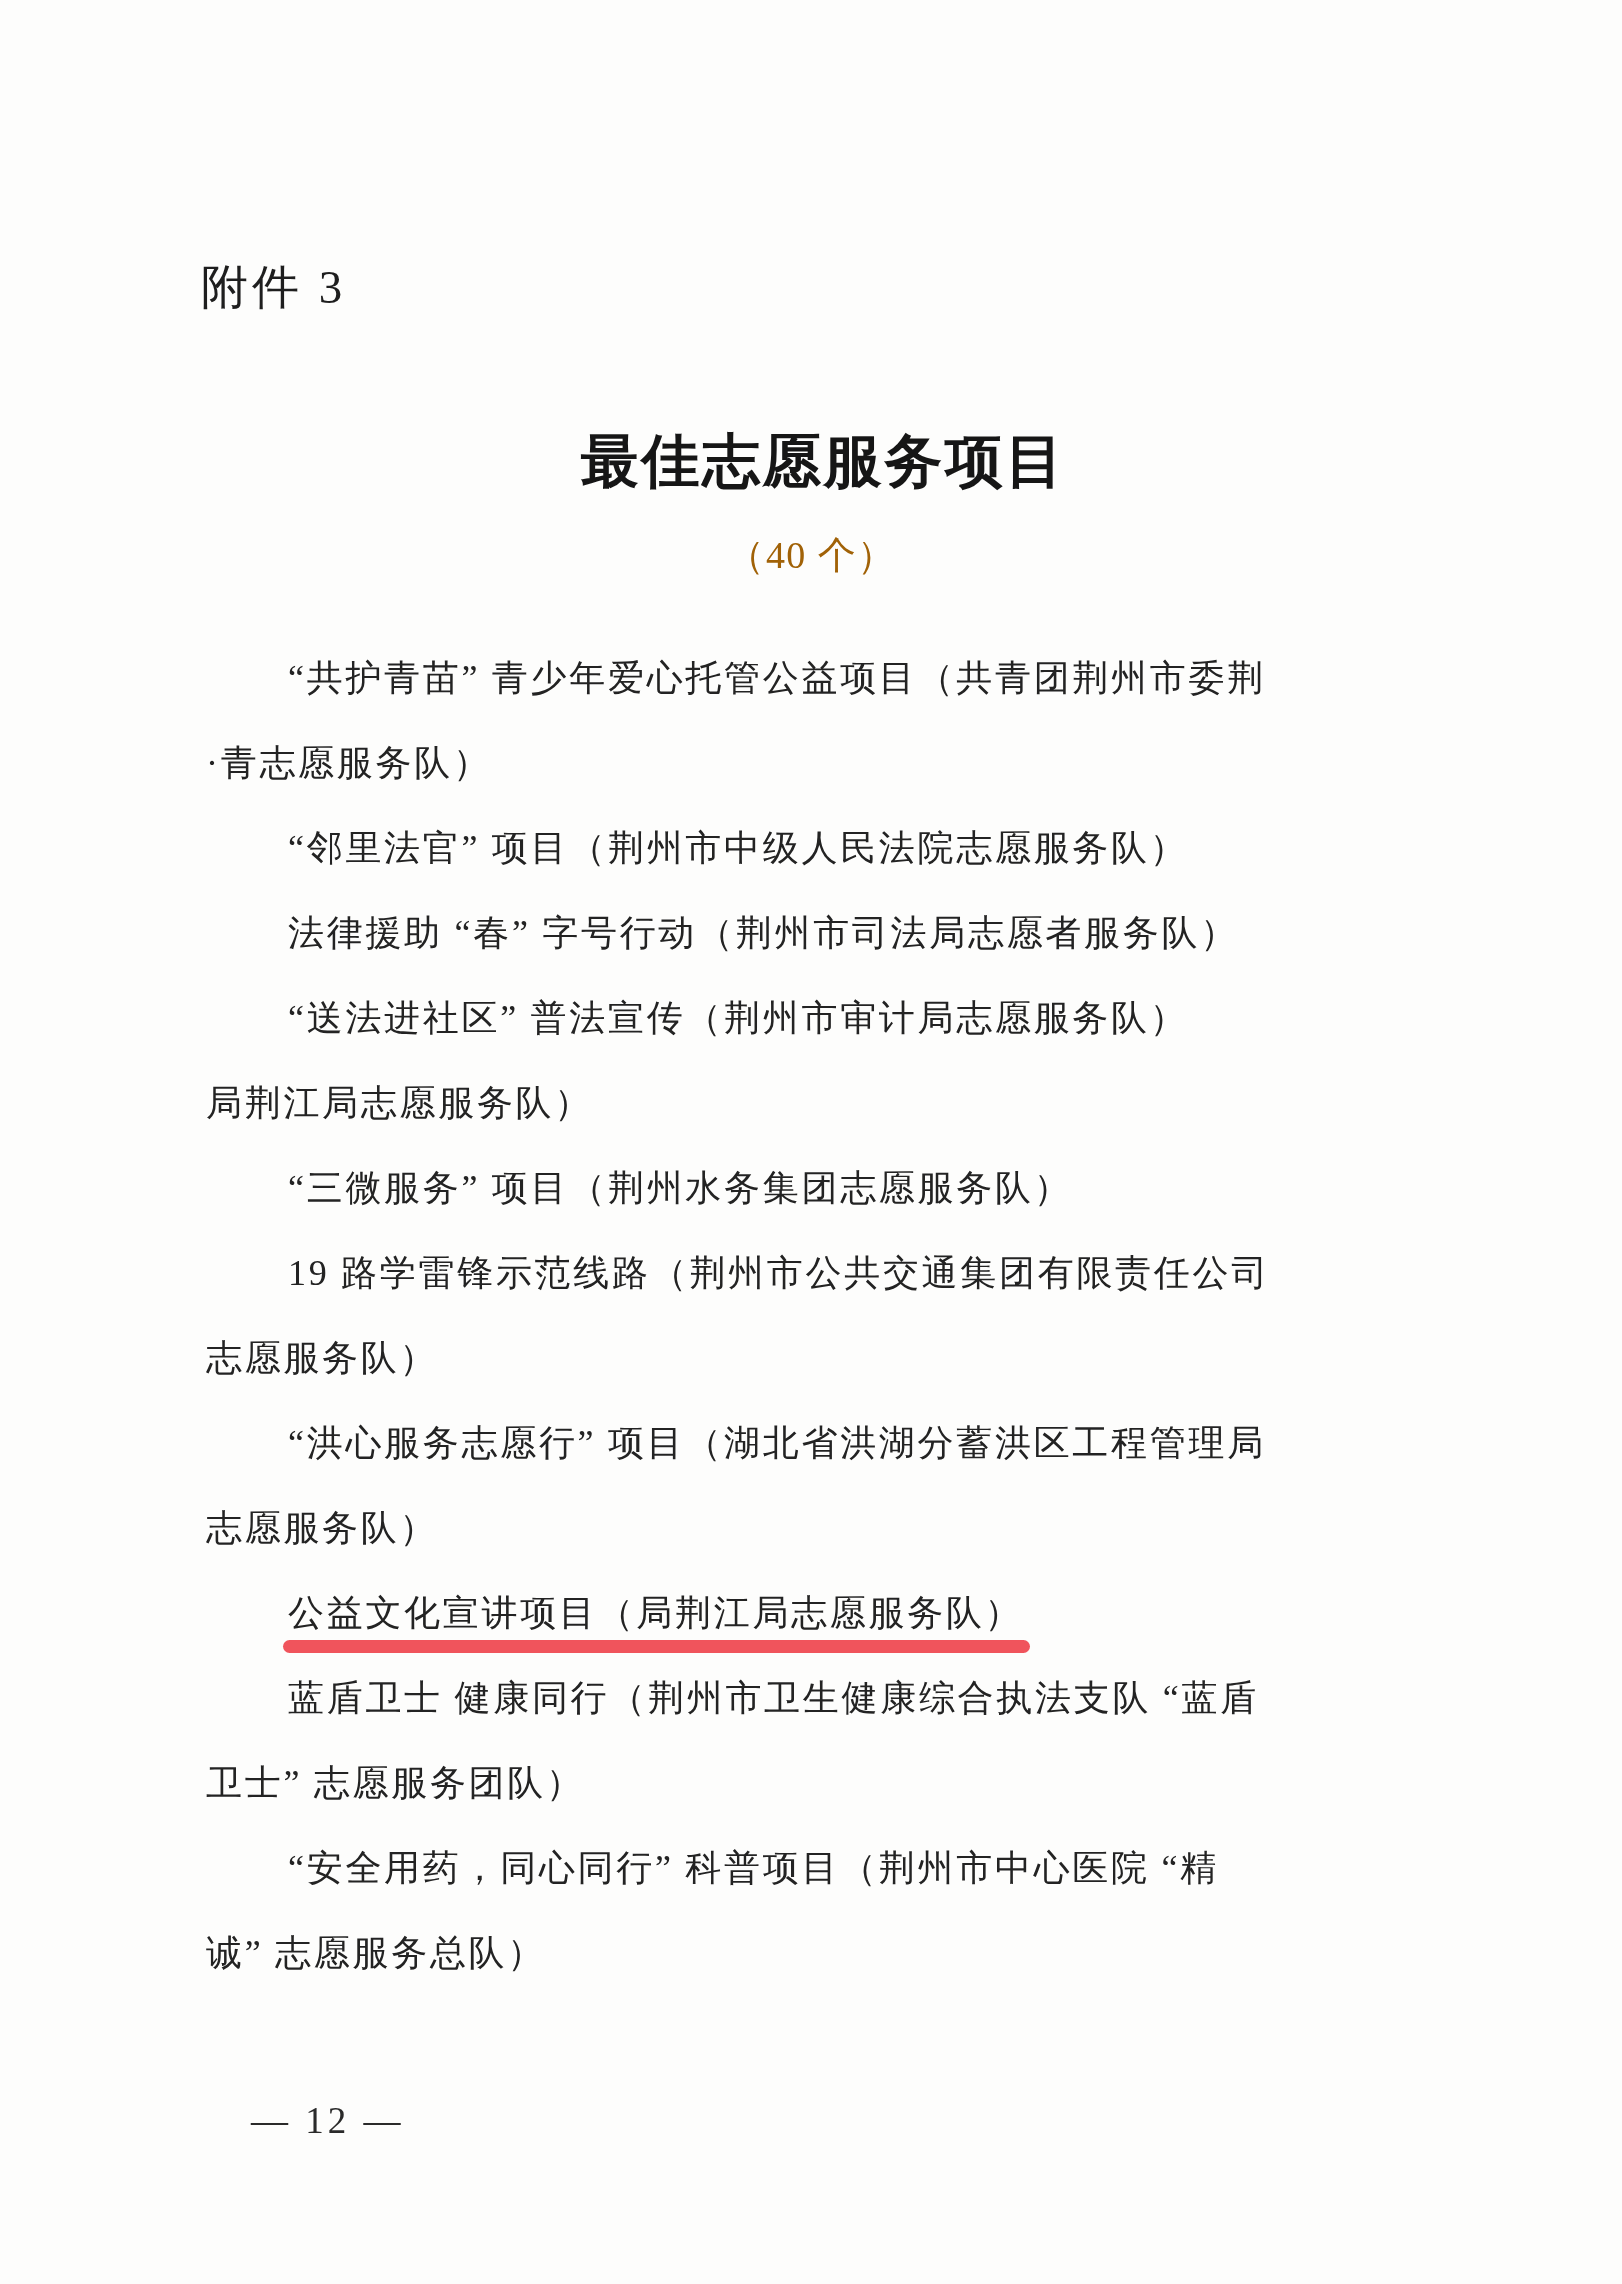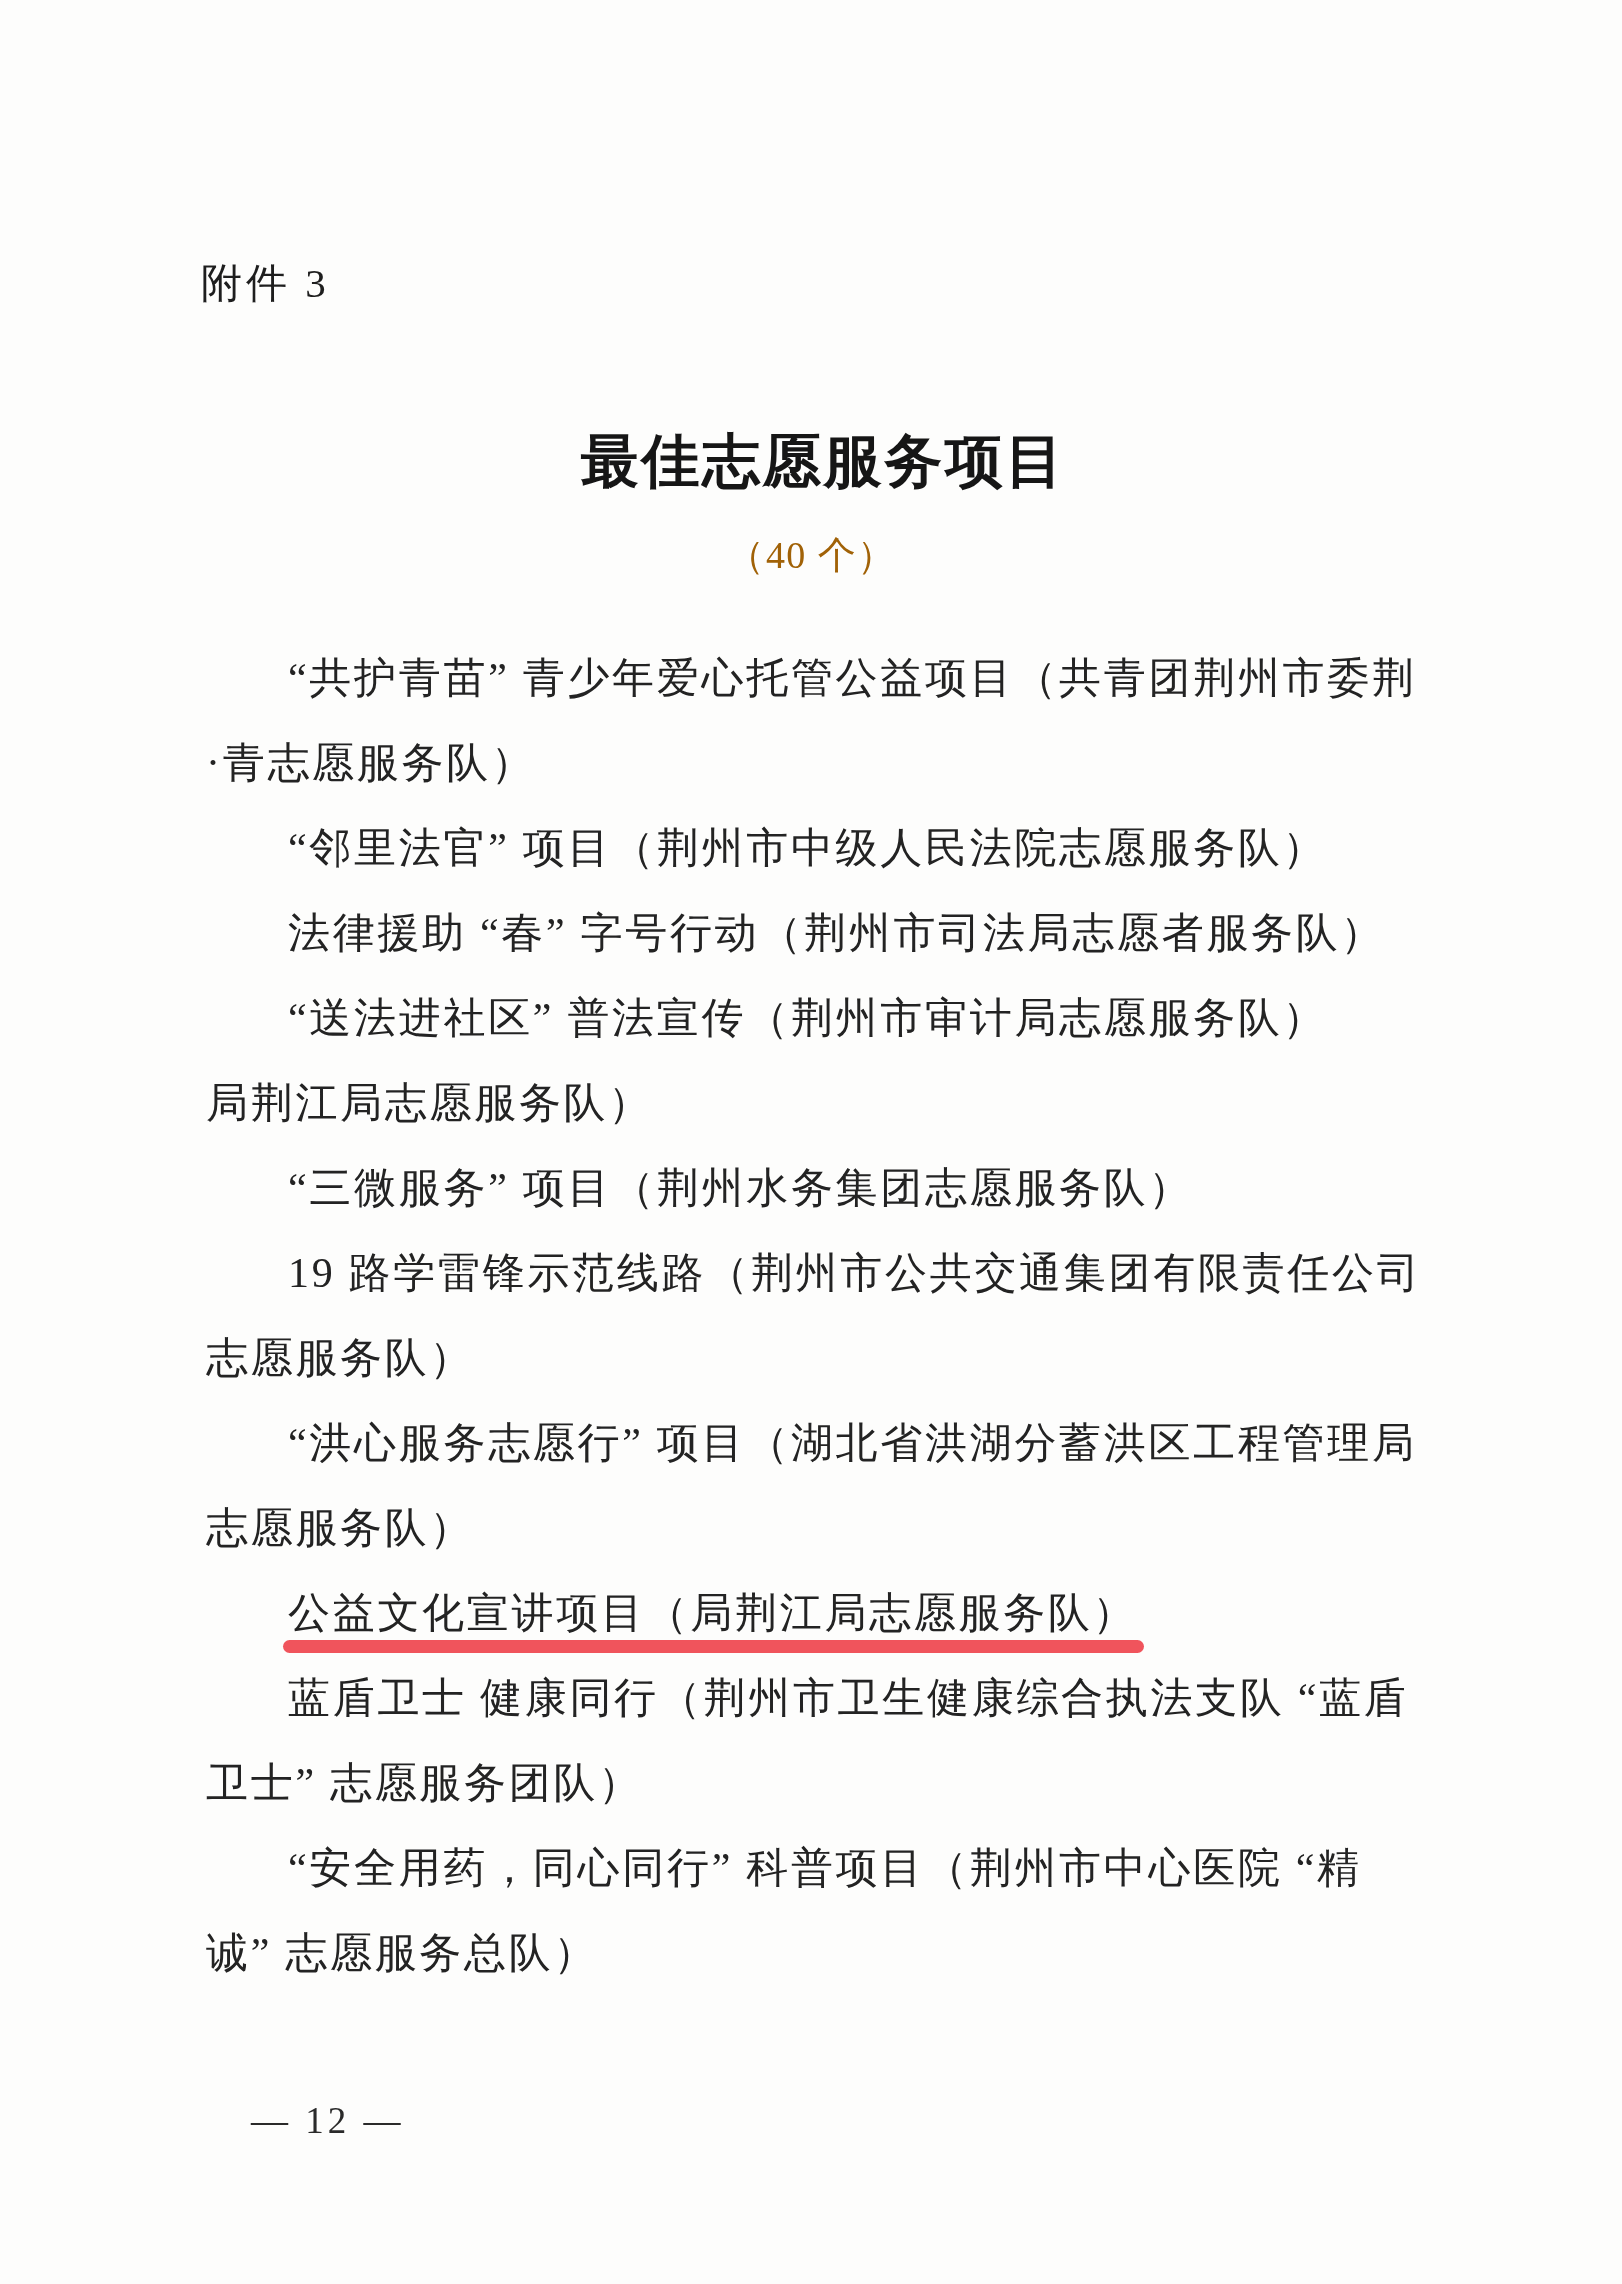--- a/index.html
+++ b/index.html
@@ -12,21 +12,21 @@
     background: #fdfdfc;
     font-family: "Liberation Serif", "DejaVu Serif", serif;
     color: #222222;
     overflow: hidden;
   }
 
   .attachment-label {
     position: absolute;
     left: 201px;
     top: 256px;
-    font-size: 41px;
+    font-size: 47px;
     letter-spacing: 4px;
     color: #1e1e1e;
   }
 
   .doc-title {
     position: absolute;
     left: 0;
     top: 423px;
     width: 100%;
     text-align: center;
@@ -46,21 +46,21 @@
     font-size: 38px;
     letter-spacing: 1.4px;
     color: #a16207;
   }
 
   .doc-body {
     position: absolute;
     left: 206px;
     top: 636px;
     width: 1349px;
-    font-size: 42px;
+    font-size: 36px;
     color: #232323;
   }
 
   .line {
     height: 85px;
     line-height: 85px;
     letter-spacing: 2.7px;
     white-space: nowrap;
   }
   .line.indent { padding-left: 82px; }

